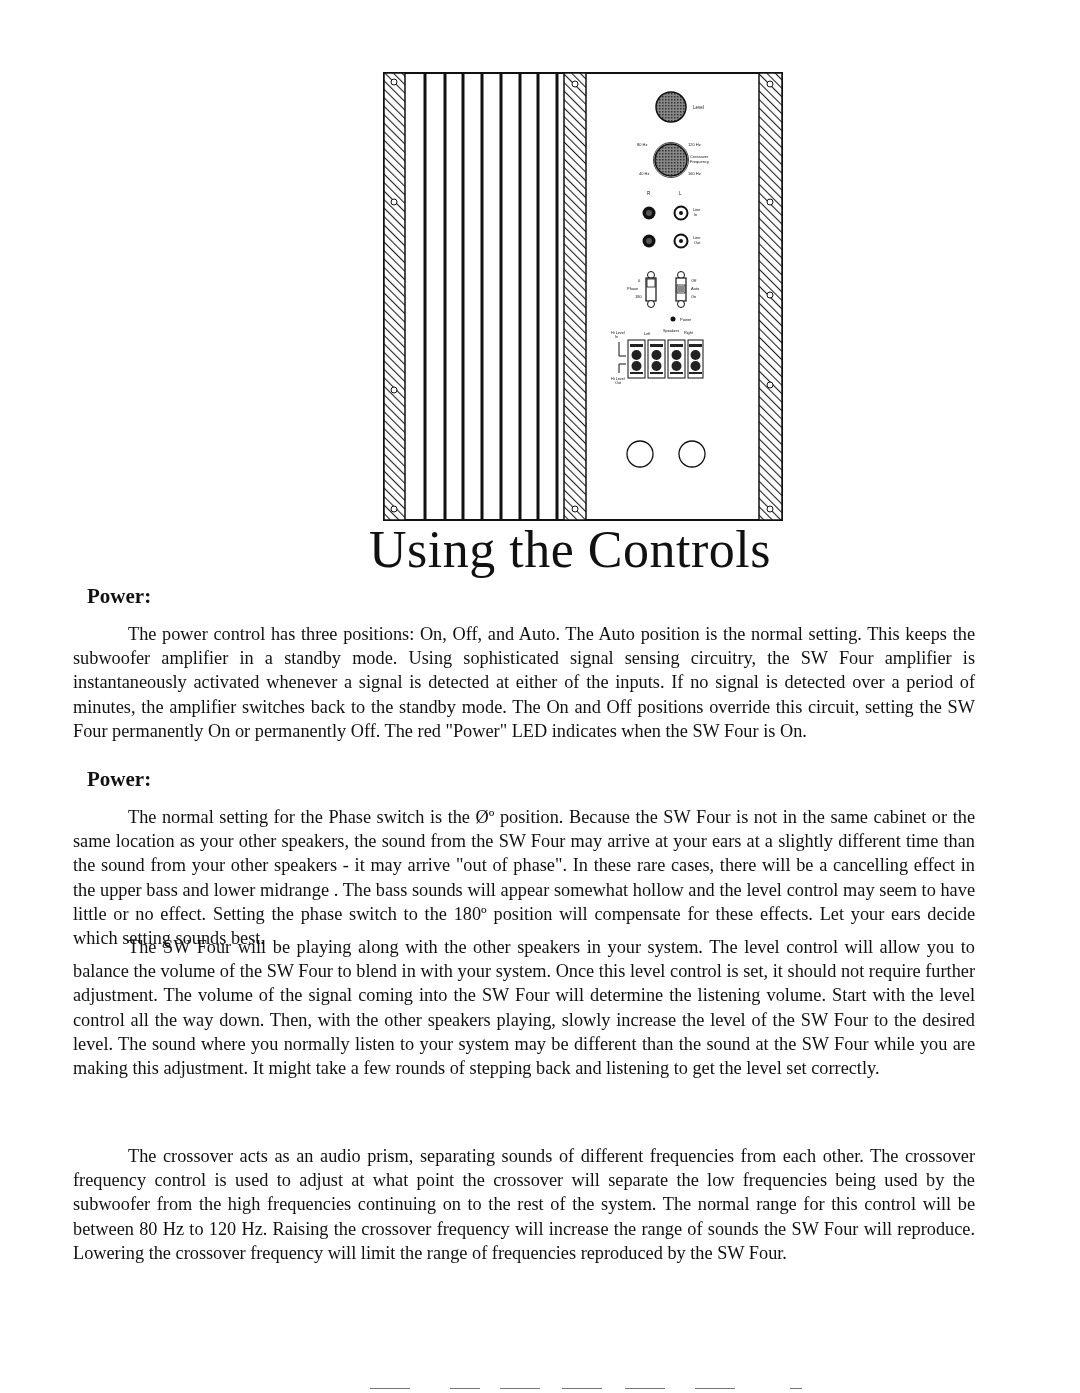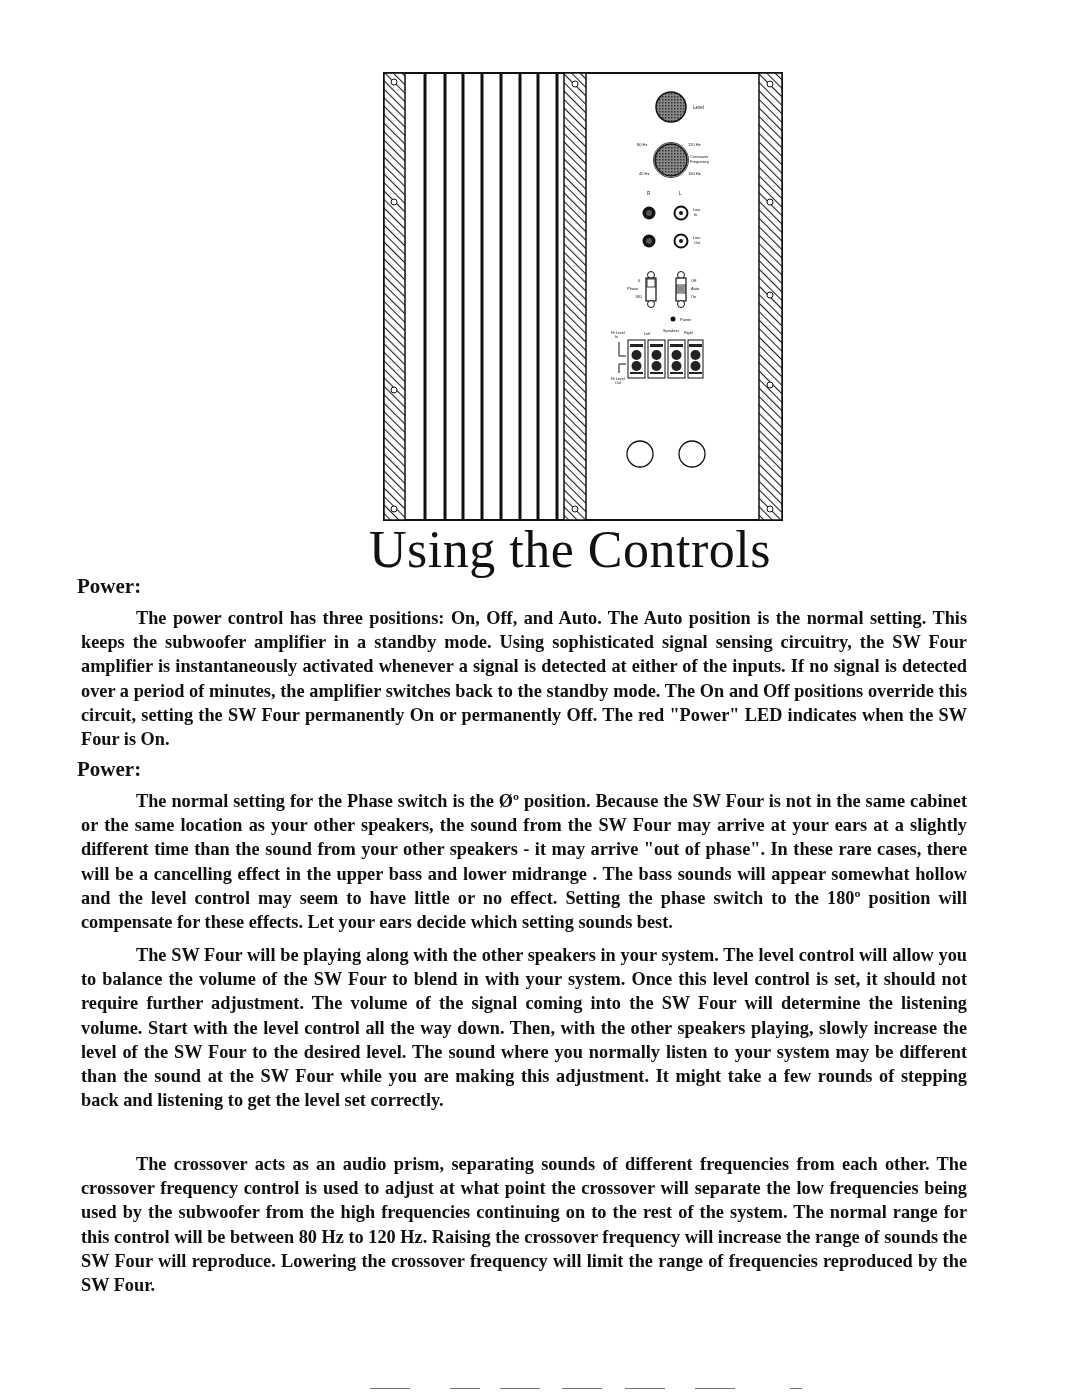--- a/index.html
+++ b/index.html
@@ -7,25 +7,24 @@
     width: 1080px; height: 1393px; position: relative; overflow: hidden;
     font-family: "Liberation Serif", "DejaVu Serif", serif; color: #111;
   }
   .diagram { position: absolute; left: 383px; top: 72px; width: 400px; height: 449px; }
   .title {
     position: absolute; left: 0; width: 1080px; top: 520px; text-align: center;
     font-size: 52px; line-height: 60px; padding-left: 60px; box-sizing: border-box;
     letter-spacing: 0.5px;
   }
   .section { position: absolute; left: 73px; width: 902px; }
-  .heading { font-weight: bold; font-size: 21px; line-height: 24px; margin: 4px; font-family: Liberation Serif, serif; }
+  .heading { font-weight: bold; font-size: 21px; line-height: 24px; margin: 14px; font-family: Liberation Serif, serif; }
   .para {
-    font-size: 18.3px; line-height: 24.2px; margin: 8px; text-align: justify;
+    font-size: 18.3px; line-height: 24.2px; margin: 0; text-align: justify;
     text-indent: 55px;
-    font-weight: bold;
   }
   .footer-marks { position: absolute; top: 1388px; left: 300px; height: 2px; width: 520px; }
   .mark { position: absolute; height: 1px; background: #777; top: 0; }
   .small { font-family: "Liberation Sans", sans-serif; }
 </style>
 </head>
 <body>
 
 <svg class="diagram" viewBox="0 0 400 449" xmlns="http://www.w3.org/2000/svg">
   <defs>

